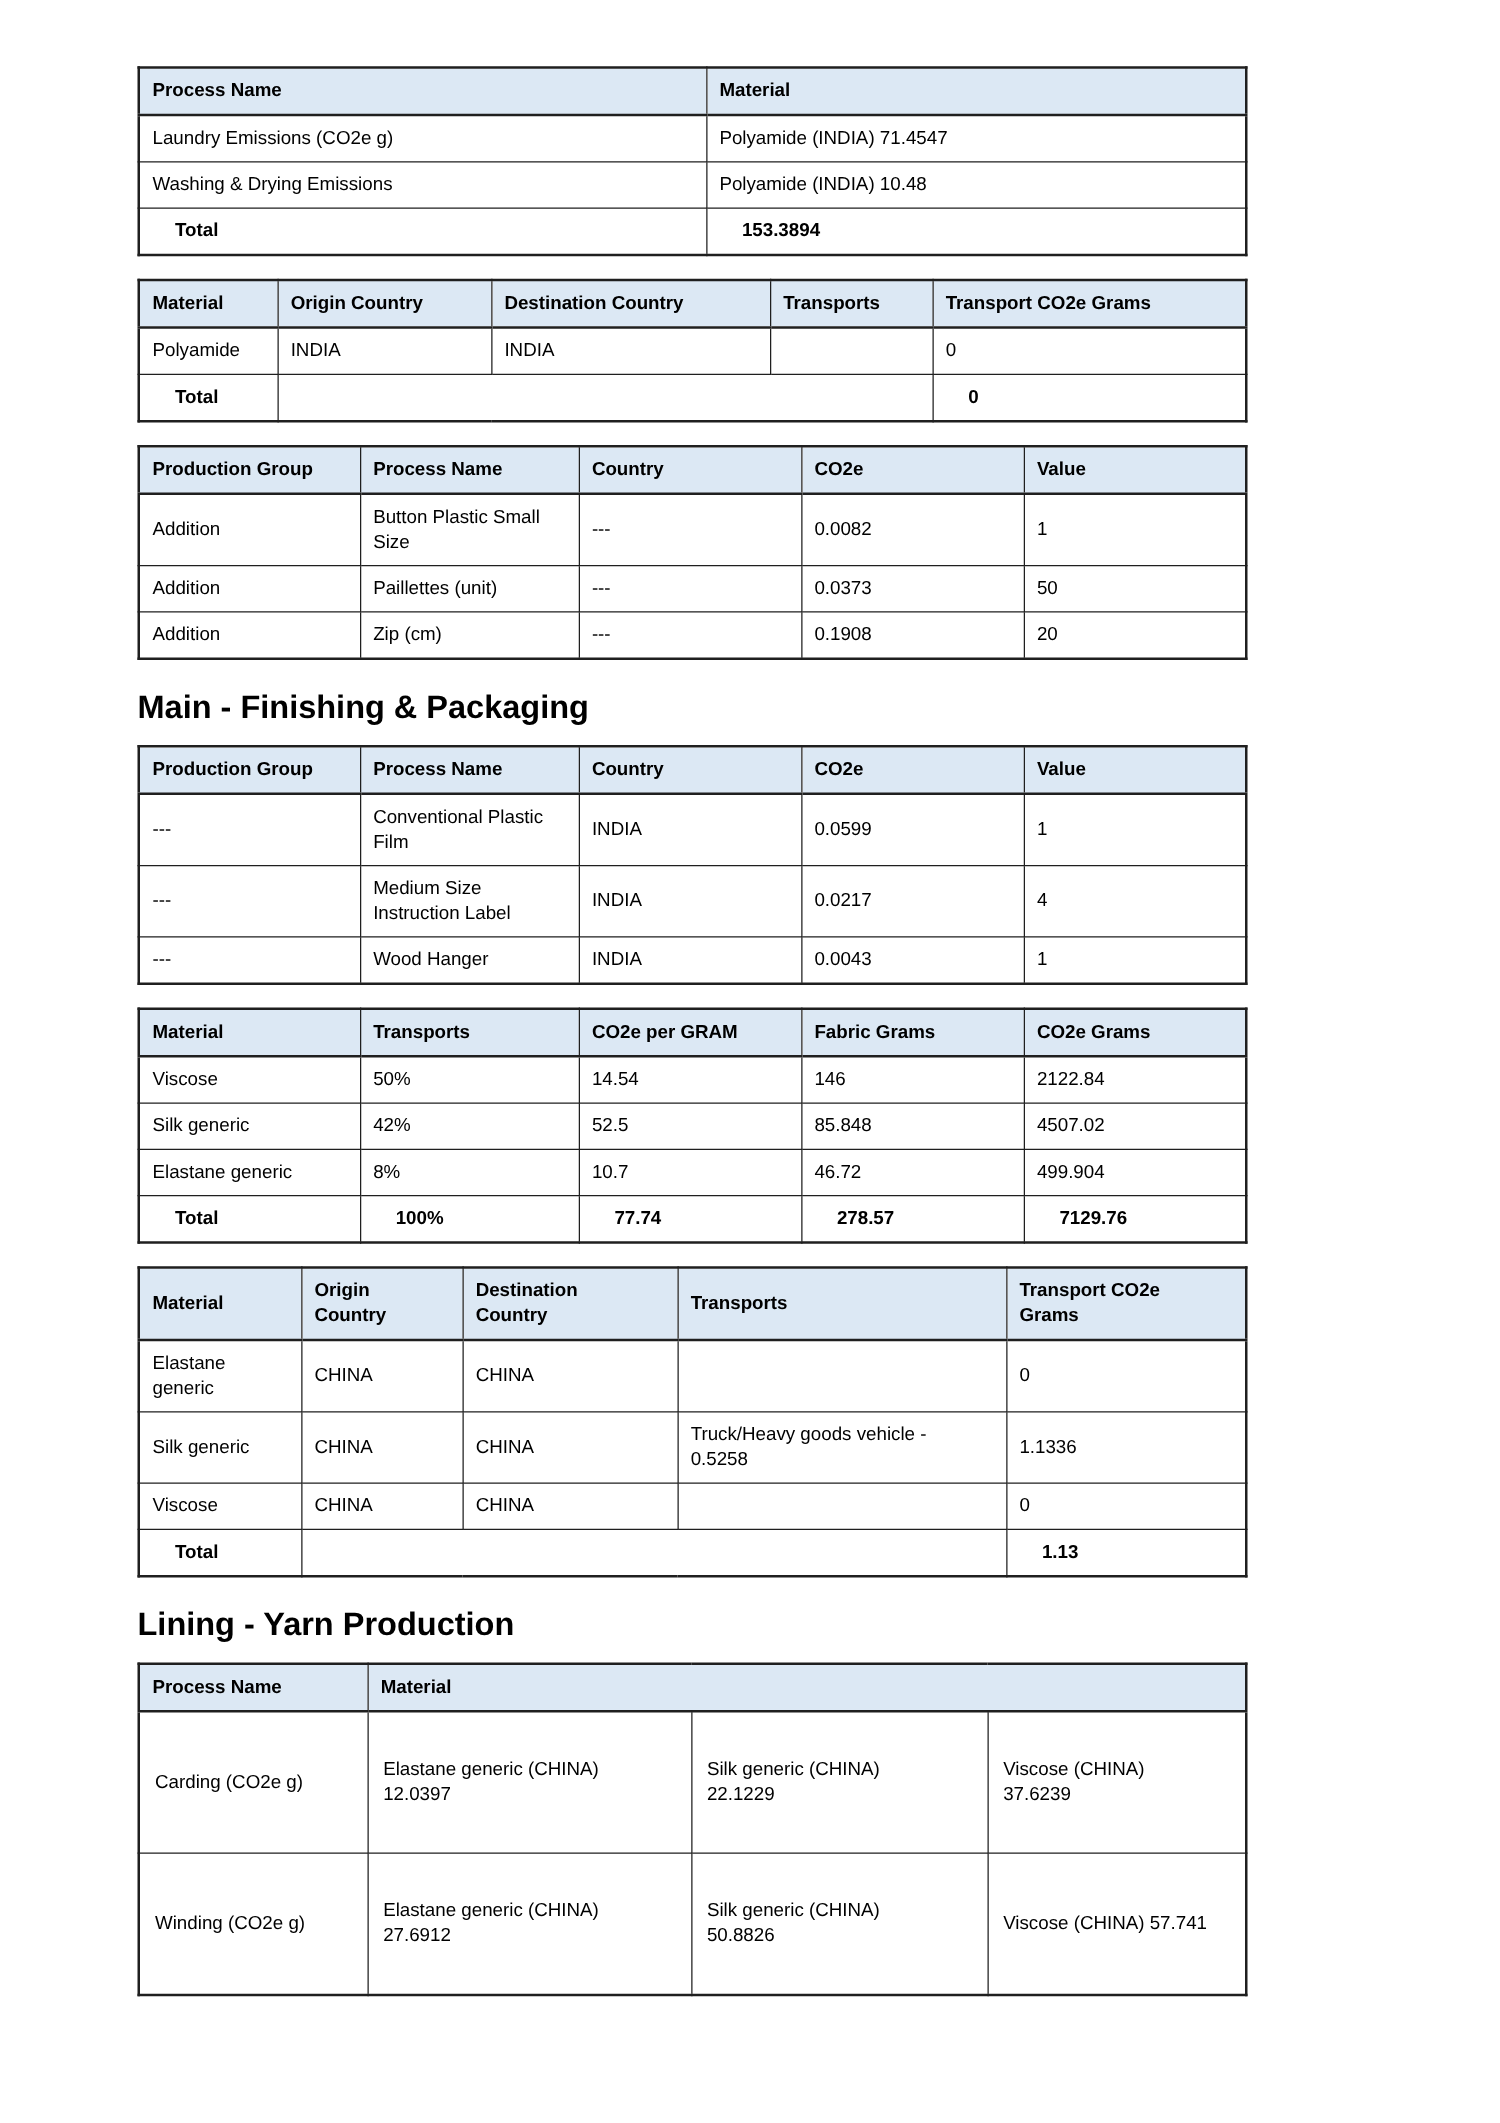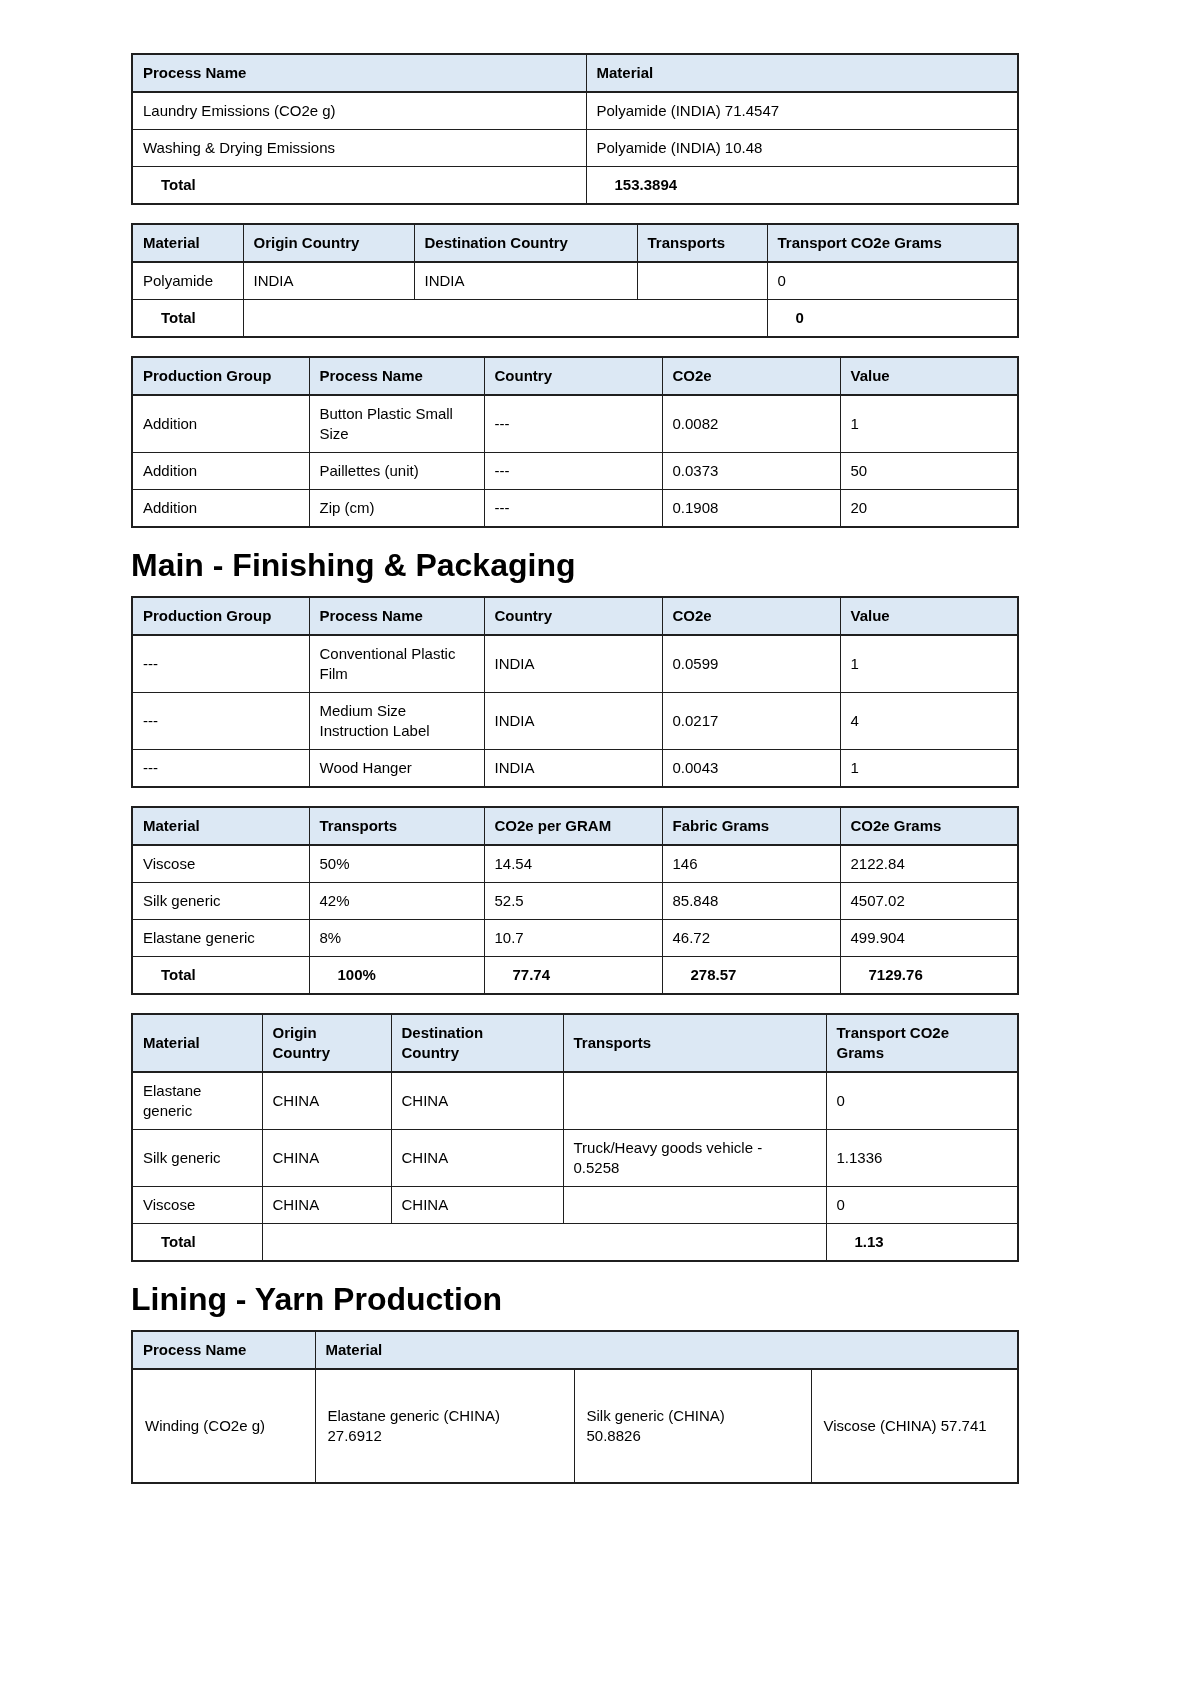--- a/index.html
+++ b/index.html
@@ -8,21 +8,21 @@
     width: 1200px;
     min-height: 1698px;
     background: #ffffff;
     font-family: "Liberation Sans", "DejaVu Sans", sans-serif;
     font-size: 15px;
     line-height: 20px;
     color: #000000;
     box-sizing: border-box;
     padding: 53px 0 0 110px;
   }
-  .content { width: 886px; margin-left: 21px; }
+  .content { width: 886px; }
   table {
     width: 886px;
     border-collapse: collapse;
     table-layout: fixed;
     border: 2px solid #1f1f1f;
     margin: 0 0 18px 0;
   }
   th, td {
     border: 1px solid #1f1f1f;
     padding: 8px 10px;
@@ -31,21 +31,21 @@
     white-space: pre-line;
     overflow: hidden;
   }
   th {
     background: #dce8f4;
     font-weight: bold;
     border-bottom: 2px solid #1f1f1f;
   }
   .total-row td { font-weight: bold; padding-left: 28px; }
   h2.section-heading {
-    font-size: 32px;
+    font-size: 26px;
     line-height: 30px;
     font-weight: bold;
     margin: 22px 0 16px 0;
     letter-spacing: 0;
   }
   
   .yarn-table td { padding-top: 36px; padding-bottom: 36px; padding-left: 12px; padding-right: 12px; }
 </style>
 </head>
 <body>
@@ -300,20 +300,29 @@
           <col style="width:259px">
           <col style="width:237px">
           <col style="width:207px">
         </colgroup>
       <tbody>
           <tr>
         <th>Process Name</th>
         <th colspan="3">Material</th>
       </tr>
       <tr>
+        <td>Carding (CO2e g)</td>
+        <td>Elastane generic (CHINA)
+12.0397</td>
+        <td>Silk generic (CHINA)
+22.1229</td>
+        <td>Viscose (CHINA)
+37.6239</td>
+      </tr>
+      <tr>
         <td>Winding (CO2e g)</td>
         <td>Elastane generic (CHINA)
 27.6912</td>
         <td>Silk generic (CHINA)
 50.8826</td>
         <td>Viscose (CHINA) 57.741</td>
       </tr>
     </tbody>
       </table>
 

